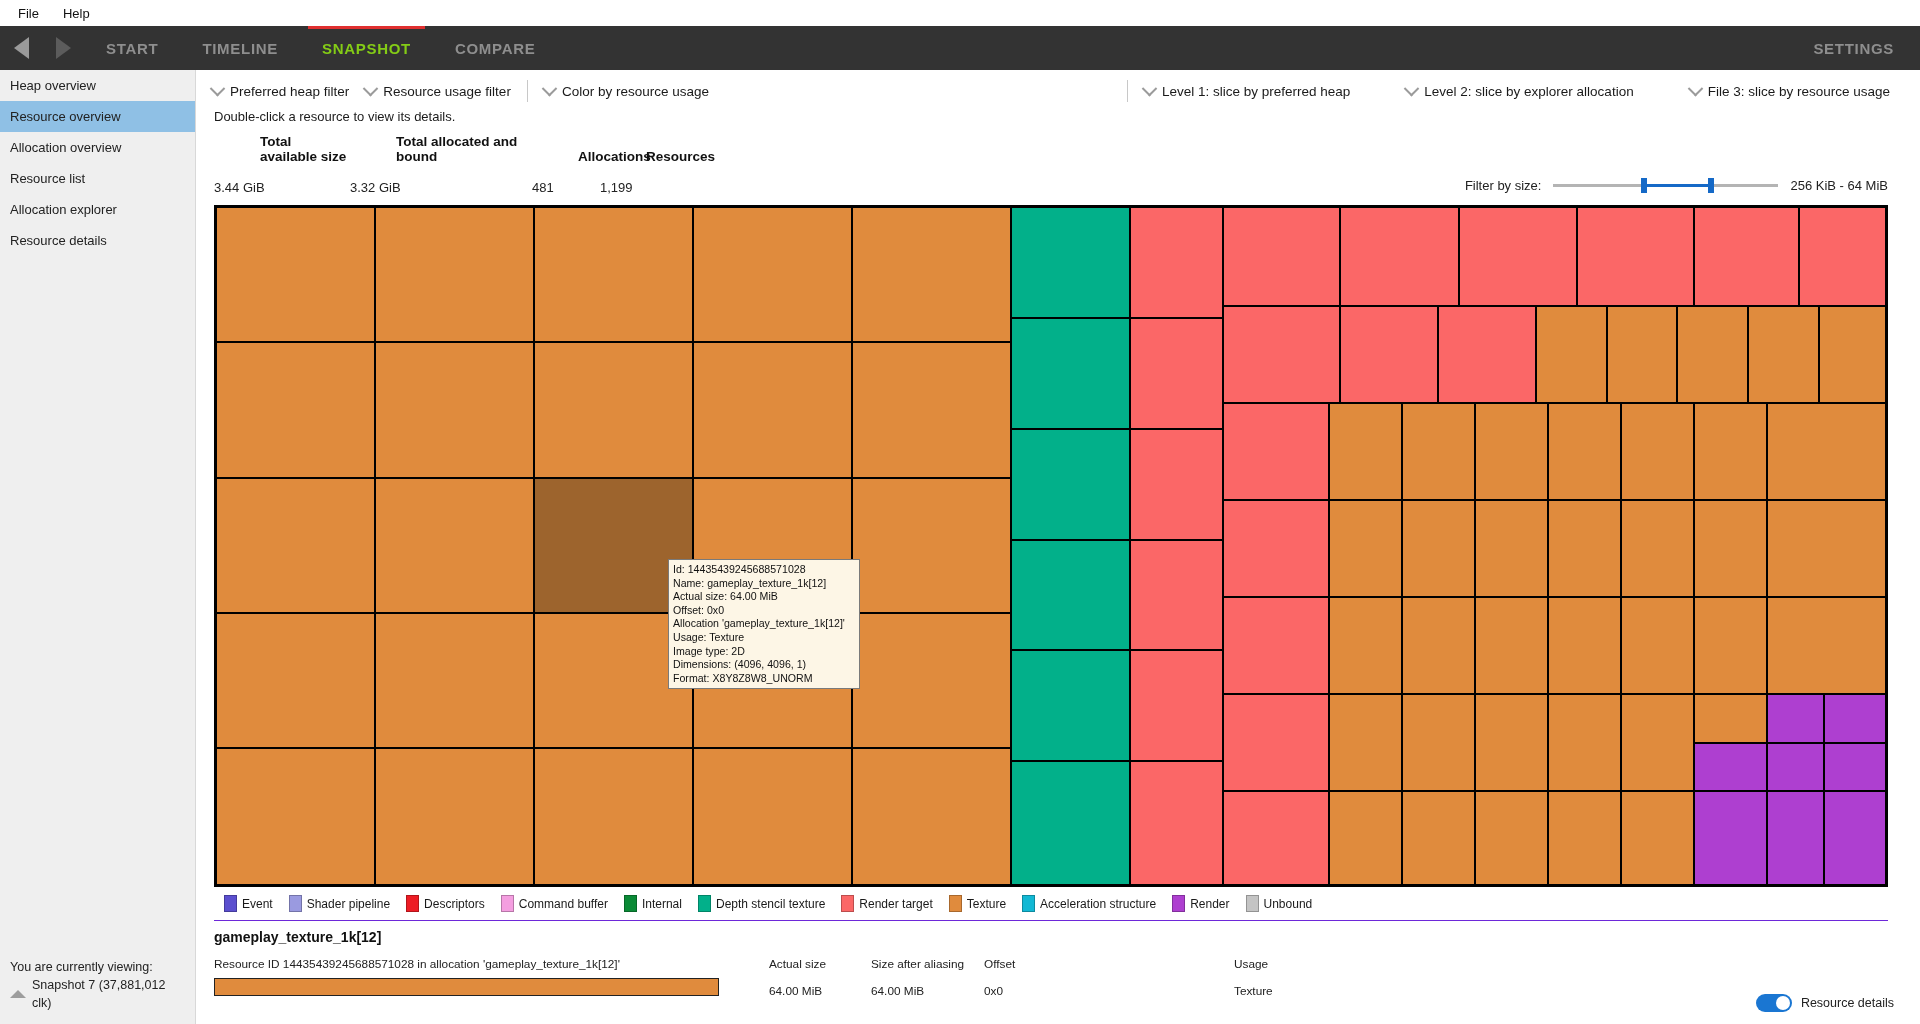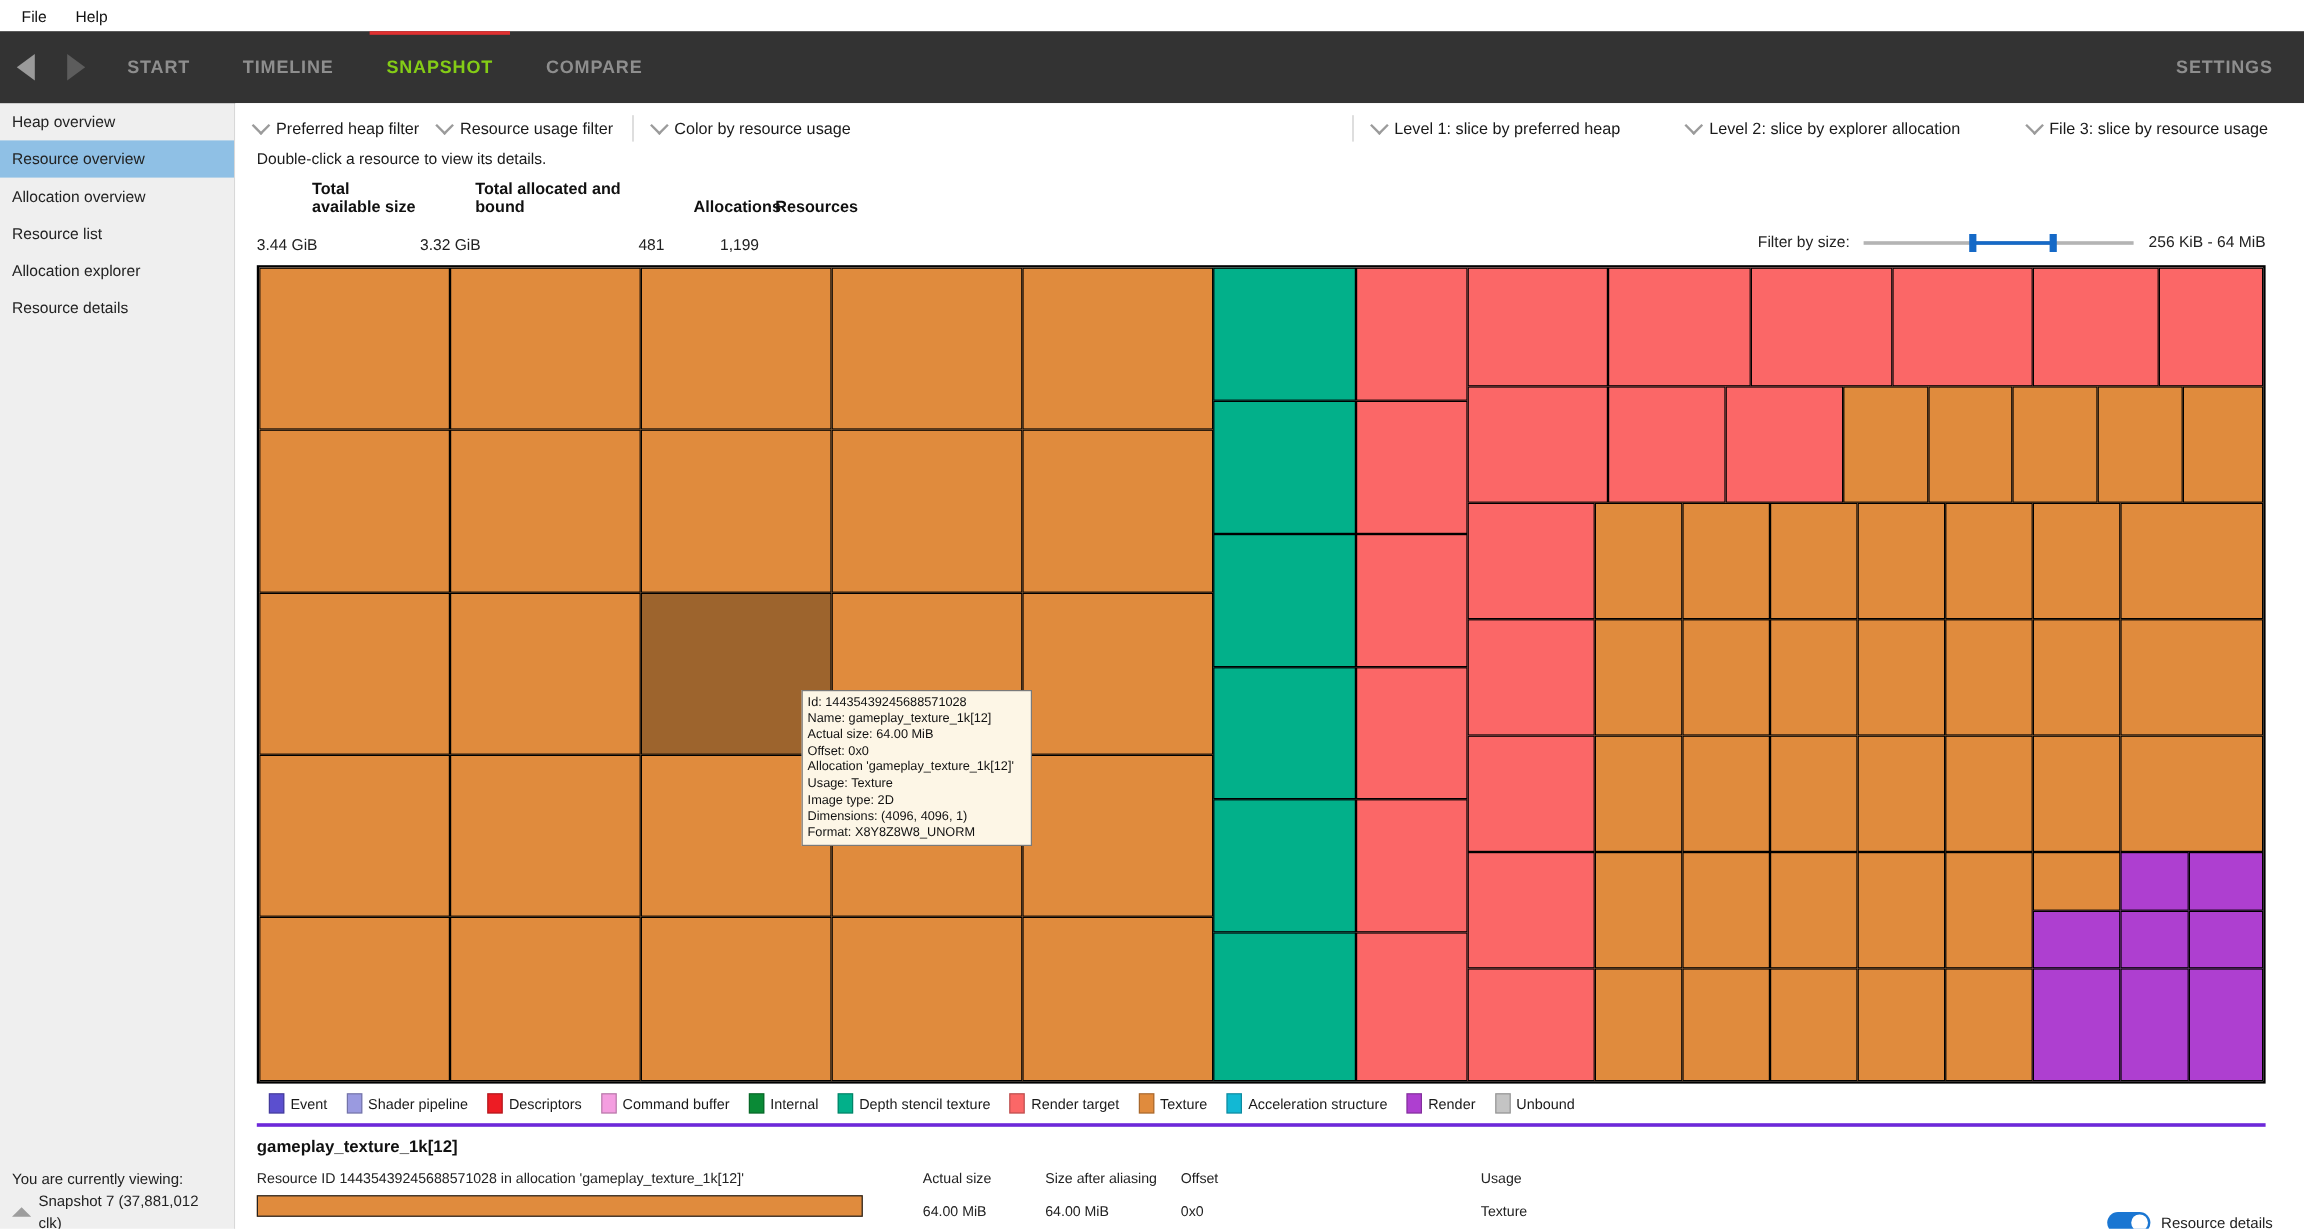--- a/index.html
+++ b/index.html
@@ -18,21 +18,21 @@
     display: flex;
     align-items: center;
     padding-left: 6px;
     font-size: 13px;
     color: #111;
   }
   #menubar .mi { padding: 3px 12px; cursor: default; }
 
   
   #tabbar {
-    height: 60px;
+    height: 44px;
     background: #333333;
     display: flex;
     align-items: stretch;
     position: relative;
   }
   .navarrow {
     width: 42px; display: flex; align-items: center; justify-content: center;
     cursor: default;
   }
   .tri-l { width: 0; height: 0; border-top: 11px solid transparent; border-bottom: 11px solid transparent; border-right: 15px solid #9a9a9a; }
@@ -124,21 +124,21 @@
     position: relative;
   }
   .statcol { display: flex; flex-direction: column; }
   .stat-h { font-size: 13.5px; font-weight: bold; color: #111; margin-left: 46px; }
   .stat-v { font-size: 13px; color: #222; margin-top: 16px; }
   #c0 { width: 136px; } #c1 { width: 182px; } #c2 { width: 200px; }
   #c3 { width: 68px; } #c4 { width: 100px; }
 
   #filterwrap {
     margin-left: auto;
-    display: flex; align-items: flex-end; gap: 12px;
+    display: flex; align-items: flex-start; gap: 12px;
     font-size: 13px; color: #222;
     padding-bottom: 2px;
   }
   #slider {
     position: relative; width: 225px; height: 14px;
   }
   #slider .track { position: absolute; left: 0; right: 0; top: 6px; height: 2.5px; background: #b4b4b4; }
   #slider .range { position: absolute; left: 90px; width: 68px; top: 6px; height: 3px; background: #1569c7; }
   #slider .knob { position: absolute; top: 0px; width: 6px; height: 15px; background: #1569c7; }
   #slider .k1 { left: 88px; } #slider .k2 { left: 155px; }
@@ -171,21 +171,21 @@
     z-index: 30;
     font-family: "Liberation Sans", sans-serif;
   }
 
   
   #legend {
     display: flex; align-items: center;
     gap: 6px;
     padding: 8px 10px 8px 10px;
     font-size: 12px;
-    border-bottom: 3px solid #6d28d9;
+    border-bottom: 1px solid #6d28d9;
     margin: 0 10px;
   }
   .lg { display: flex; align-items: center; gap: 5px; margin-right: 10px; white-space: nowrap; }
   .sw { width: 13px; height: 17px; border: 1px solid rgba(0,0,0,0.25); }
 
   
   #details { padding: 8px 10px 0 10px; position: relative; }
   #det-title { font-size: 14px; font-weight: bold; color: #111; }
   #det-grid { display: flex; margin-top: 12px; font-size: 11.8px; color: #222; }
   #det-left { width: 555px; }

